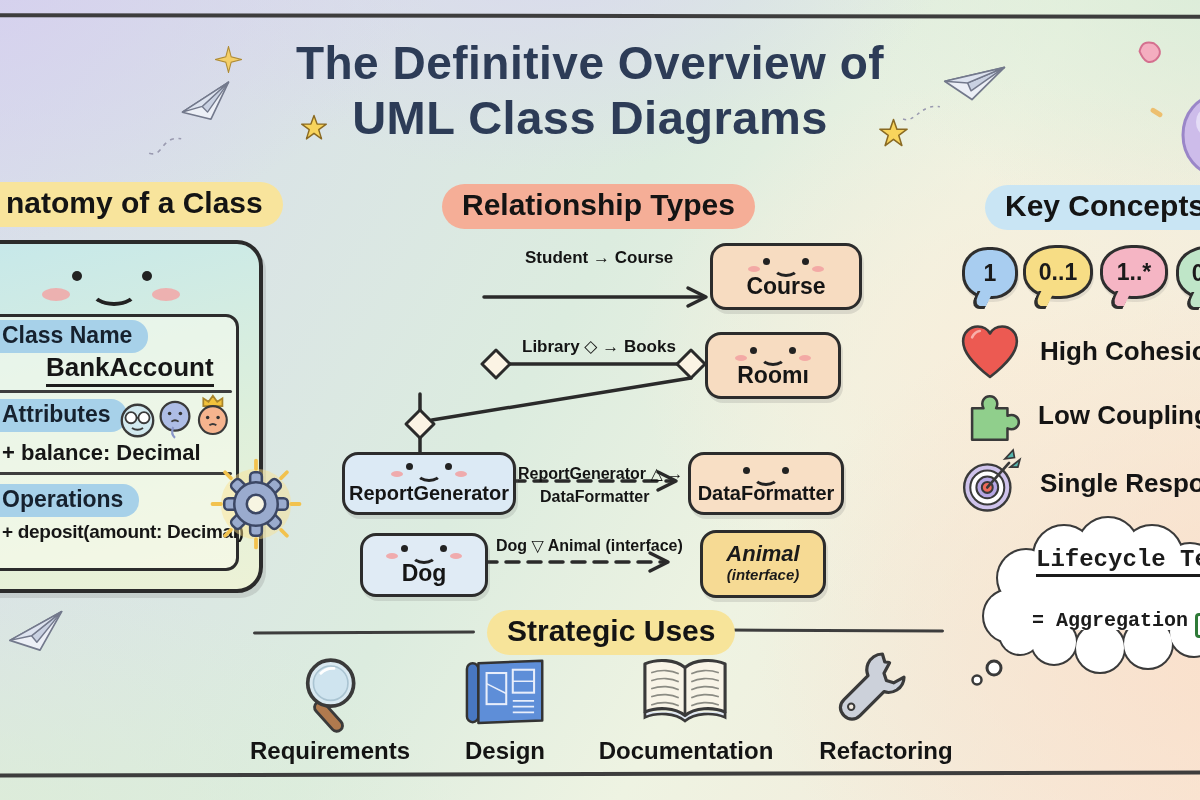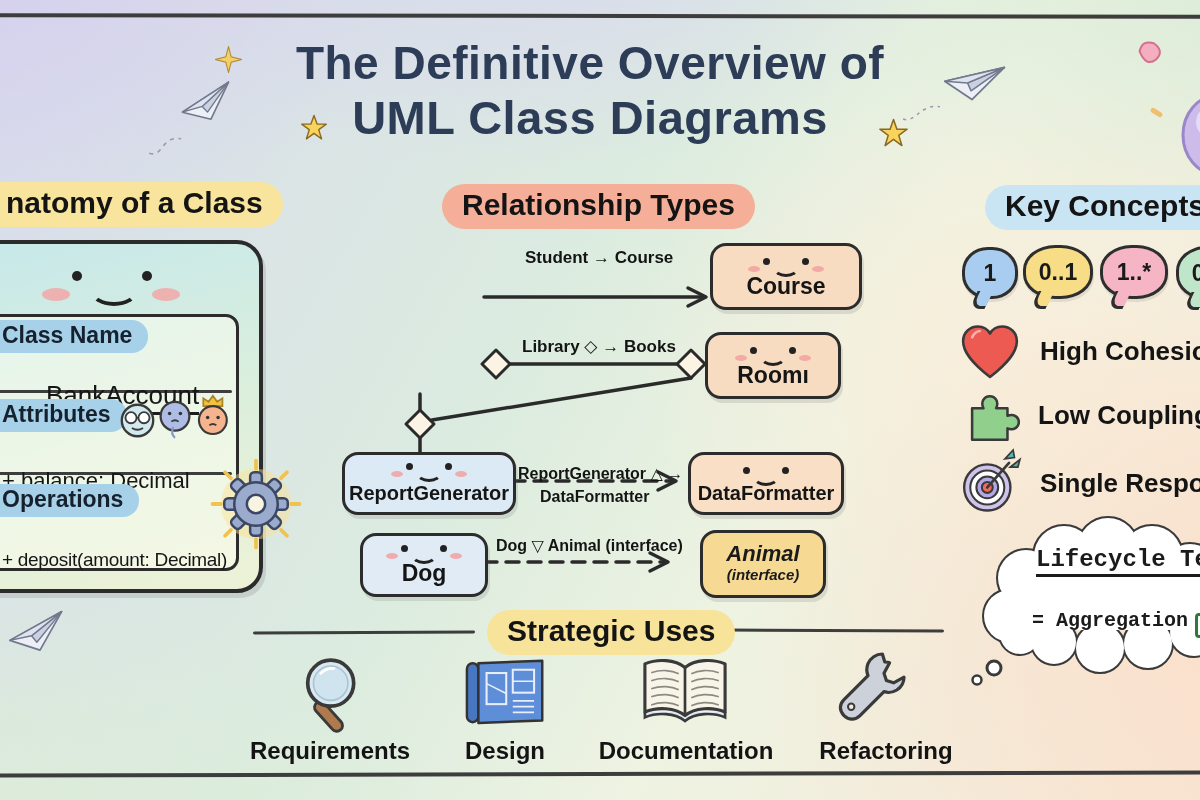--- a/index.html
+++ b/index.html
@@ -34,21 +34,21 @@
   .face .cheek.l{left:-2px}.face .cheek.r{right:-2px}
   .rel-label{position:absolute;font-weight:700;color:#141414;white-space:nowrap;z-index:2;}
   .bubble{position:absolute;border:3px solid #2e2e2e;border-radius:46%;z-index:2;
     display:flex;align-items:center;justify-content:center;font-weight:700;font-size:23px;
     box-shadow:1px 3px 0 rgba(110,110,110,.15);}
   .bubble .tail{position:absolute;left:8px;bottom:-13px;width:13px;height:15px;background:inherit;
     border:3px solid #2e2e2e;border-top:none;border-right:none;transform:skew(-26deg);
     border-radius:0 0 0 70%;}
   .kc-label{position:absolute;font-weight:700;font-size:26px;color:#141414;white-space:nowrap;z-index:2;}
   .mini-pill{position:absolute;background:#a7d1e9;border-radius:16px;font-weight:700;color:#16212e;z-index:2;white-space:nowrap;}
-  .comp-text{position:absolute;font-weight:400;color:#161616;white-space:nowrap;z-index:2;margin-top:28px;}
+  .comp-text{position:absolute;font-weight:700;color:#161616;white-space:nowrap;z-index:2;}
   .checkbox{display:inline-flex;width:19px;height:19px;border:3px solid #2f7a38;border-radius:4px;
     color:#2f7a38;font-size:16px;font-weight:700;align-items:center;justify-content:center;
     margin-left:7px;vertical-align:-4px;background:#fff;}
   .strat-label{position:absolute;width:220px;text-align:center;font-weight:700;font-size:24px;color:#141414;z-index:2;}
   svg{display:block;}
   .cloud-text{position:absolute;font-weight:700;color:#1b1b1b;white-space:nowrap;z-index:3;font-family:Liberation Mono, monospace;}
 </style>
 </head>
 <body>
 

